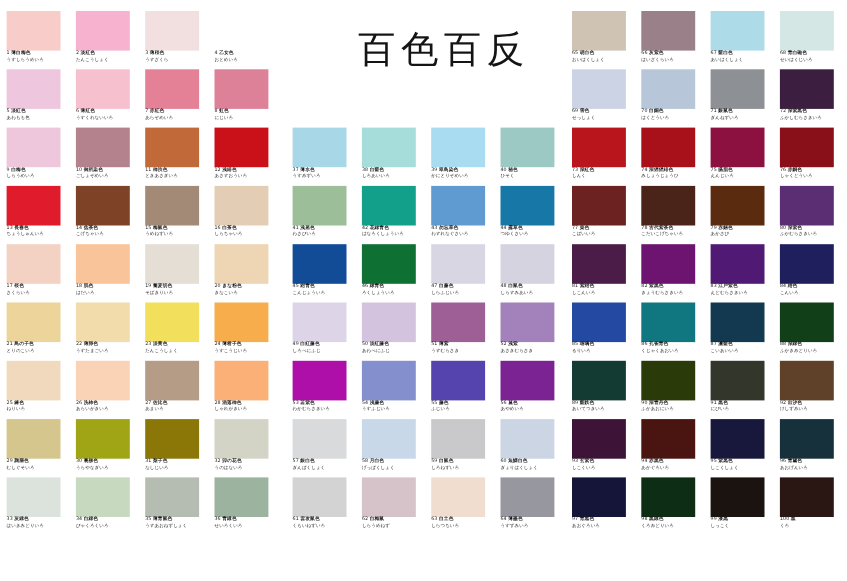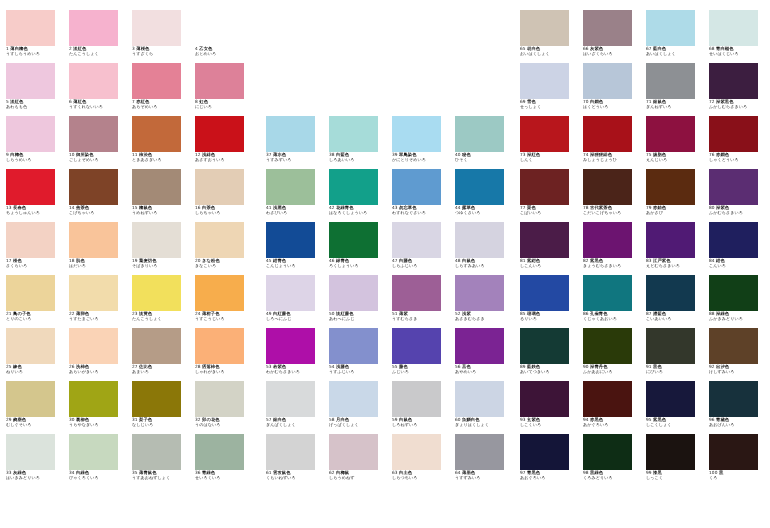--- a/index.html
+++ b/index.html
@@ -80,20 +80,23 @@
     white-space: nowrap;
     letter-spacing: 0.05px;
     margin-top: 0.4px;
   }
 </style>
 </head>
 <body>
 
 <div id="sheet">
 
+  <div class="title-block">
+    <div class="title-text">百色百反</div>
+  </div>
 
   <div class="panel" id="panel-left">
       <div class="cell" style="left: 0px; top: 10px;">
         <div class="swatch" style="background: rgb(247, 204, 201); width: 49px; height: 36px;"></div>
         <div class="cap">
           <div class="line1"><span class="num">1</span>薄白梅色</div>
           <div class="line2">うすしらうめいろ</div>
         </div>
       </div>
       <div class="cell" style="left: 63px; top: 10px;">

